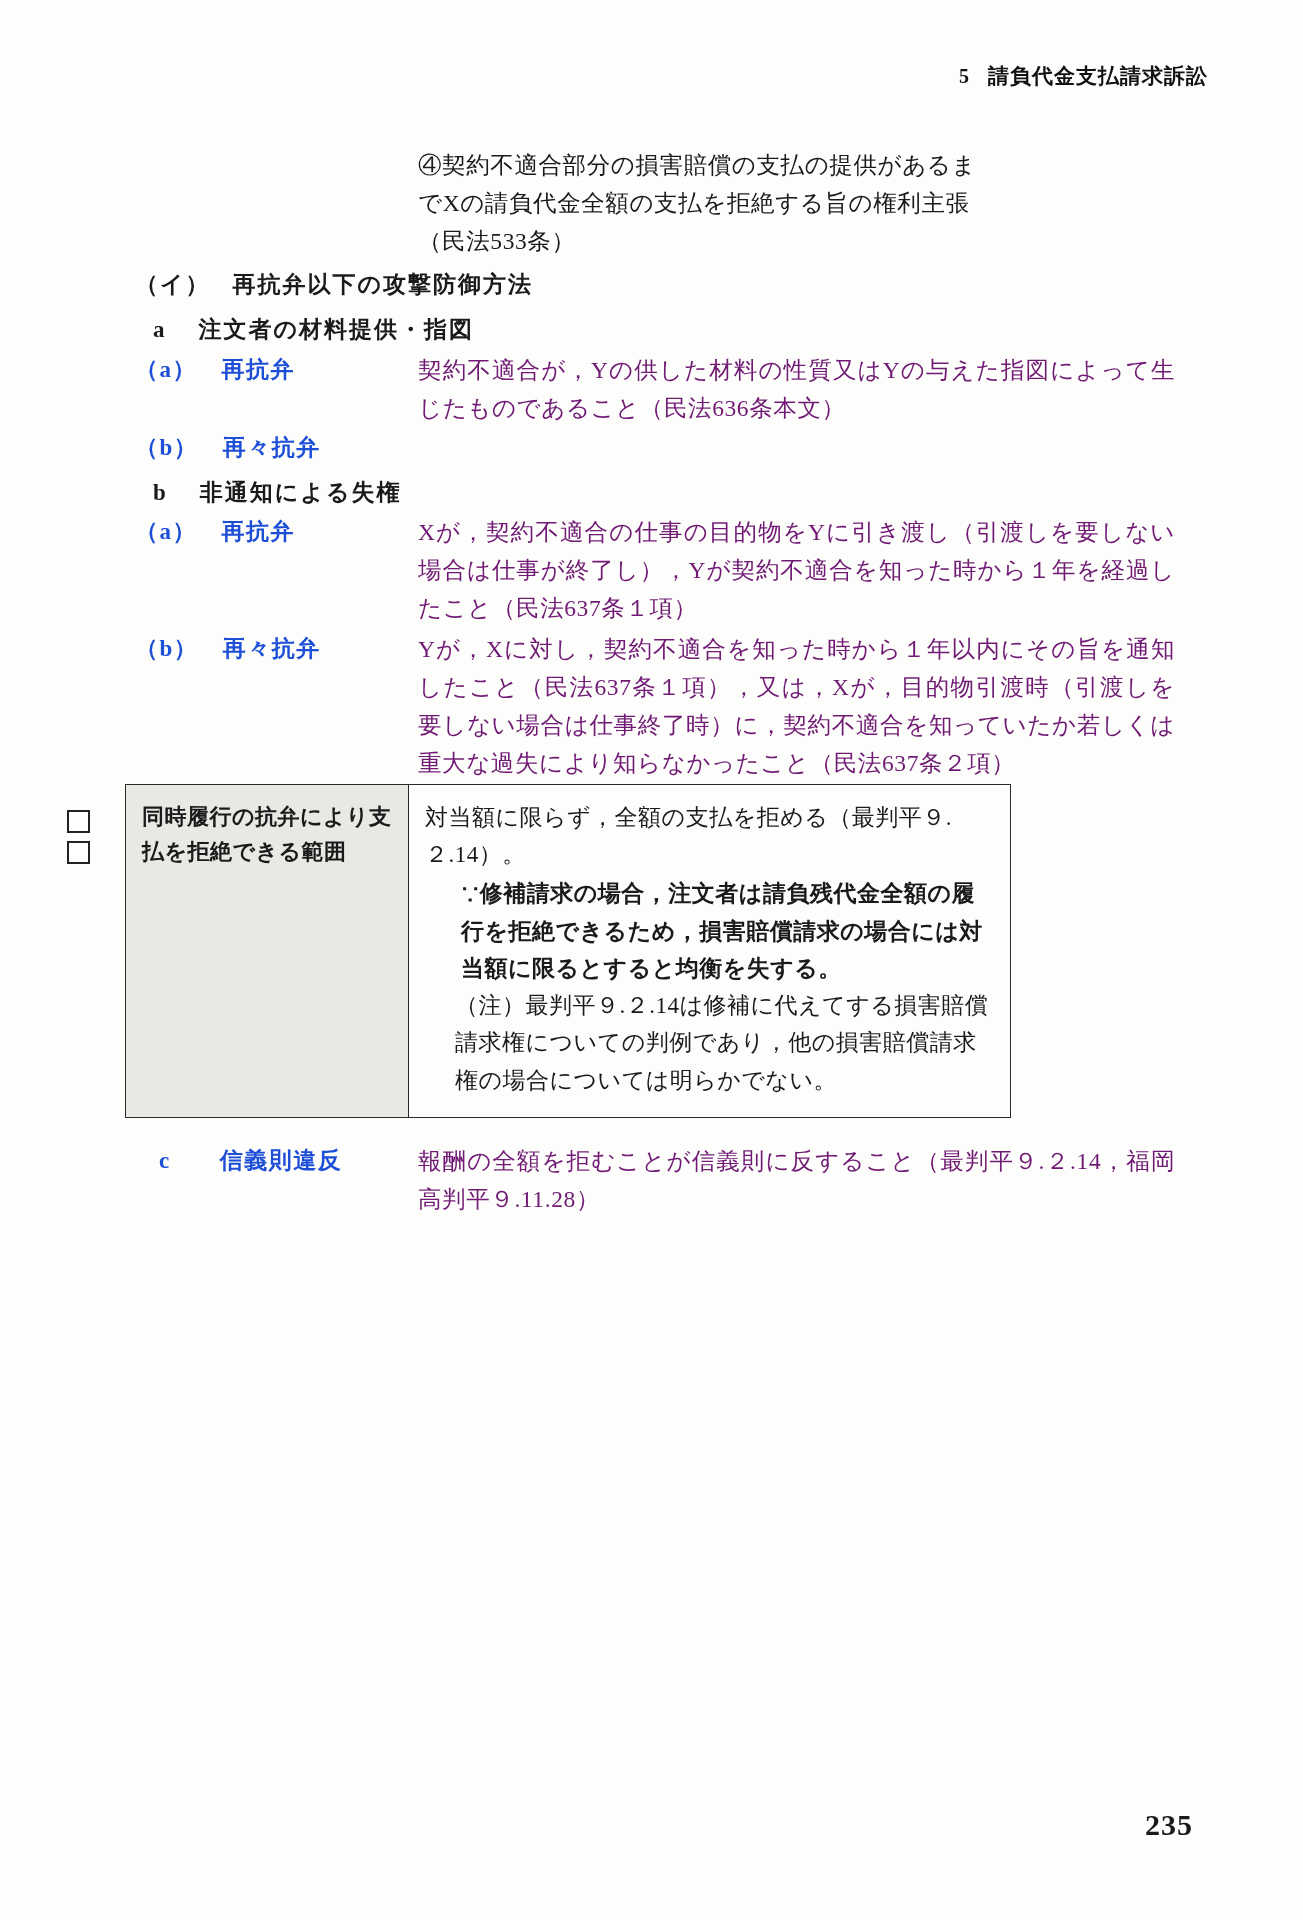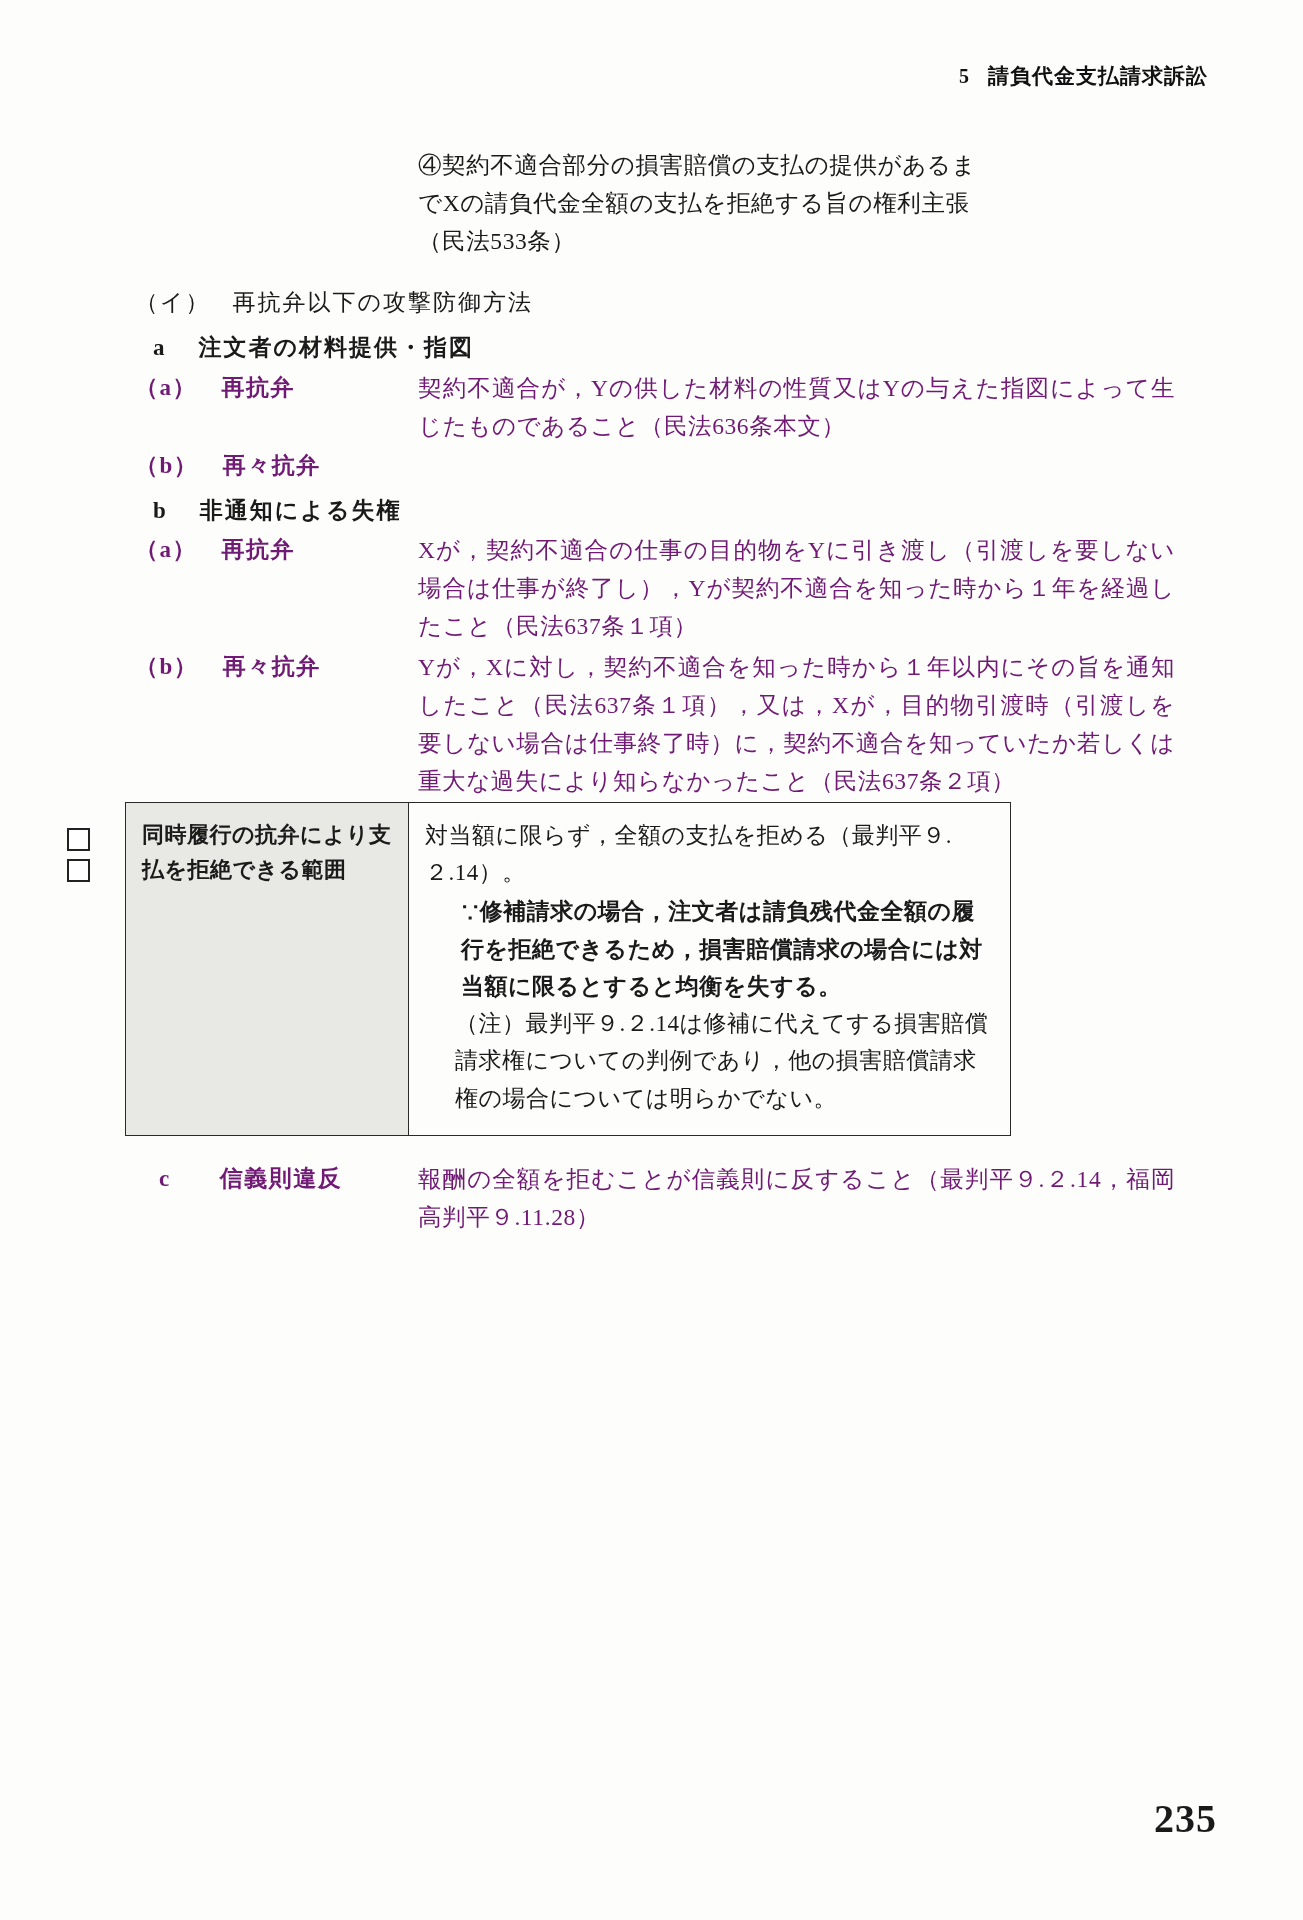--- a/index.html
+++ b/index.html
@@ -39,38 +39,38 @@
     display: flex;
     align-items: flex-start;
     margin-bottom: 2px;
   }
   .label {
     flex: 0 0 auto;
     font-size: 23px;
     font-weight: 700;
     letter-spacing: 1.5px;
     line-height: 1.62;
-    color: #701a75;
+    color: #1d4ed8;
   }
   .label.w-paren { width: 283px; }
   .label.w-alpha { width: 283px; }
   .body {
     flex: 1 1 auto;
     font-size: 23.5px;
     line-height: 1.62;
     letter-spacing: 0.6px;
     text-align: justify;
     color: #701a75;
   }
   .heading-line {
     font-size: 23px;
-    font-weight: 400;
+    font-weight: 700;
     letter-spacing: 2px;
     line-height: 1.62;
-    margin: 24px 0 2px 0;
+    margin: 6px 0 2px 0;
   }
   .heading-line .idx { display: inline-block; }
   .heading-line .txt { margin-left: 22px; }
   .sub-heading {
     font-size: 23px;
     font-weight: 700;
     letter-spacing: 2px;
     line-height: 1.62;
     margin: 8px 0 2px 18px;
   }
@@ -139,23 +139,23 @@
   .after-table {
     margin-top: 24px;
   }
   .after-table .label {
     width: 283px;
     padding-left: 24px;
     box-sizing: border-box;
   }
   .pagenum {
     position: absolute;
-    right: 86px;
+    right: 110px;
     bottom: 78px;
-    font-size: 40px;
+    font-size: 30px;
     font-weight: 700;
     letter-spacing: 1px;
   }
 </style>
 </head>
 <body>
 
 <div class="page">
 
   <div class="header">

